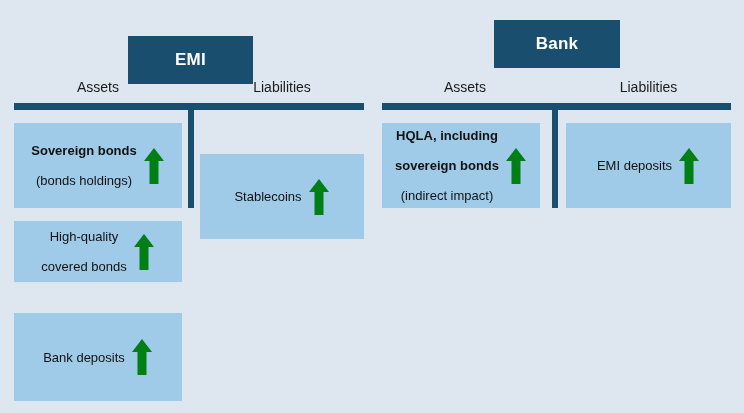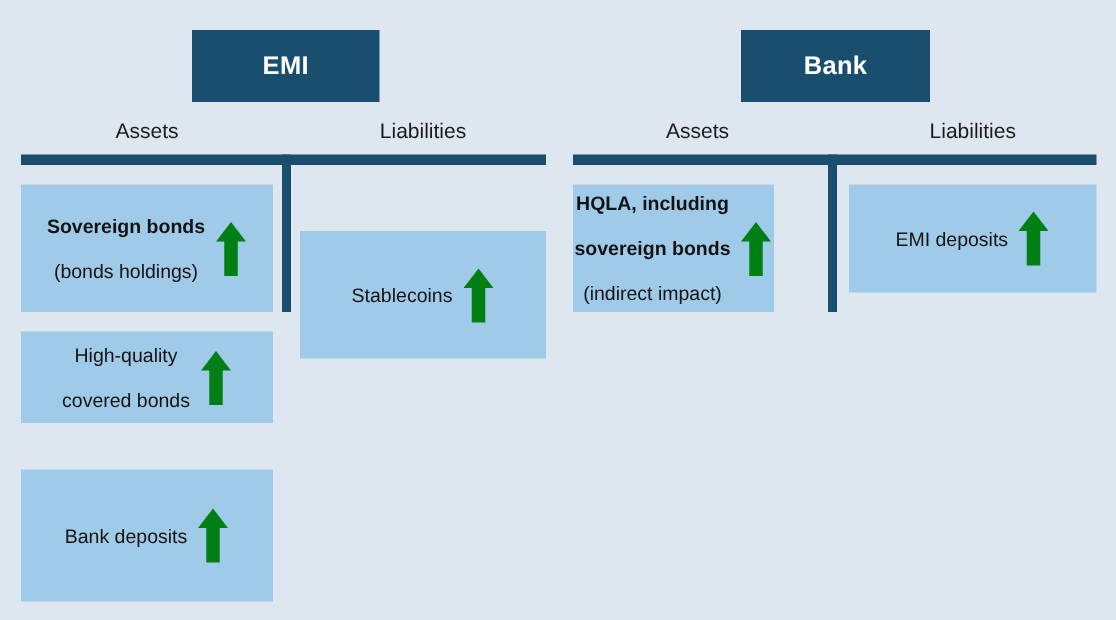--- a/index.html
+++ b/index.html
@@ -26,21 +26,21 @@
     position: absolute;
     background: #1a4e6e;
     color: #ffffff;
     display: flex;
     align-items: center;
     justify-content: center;
     font-size: 17px;
     font-weight: bold;
     letter-spacing: 0.2px;
   }
-  .title-box.emi  { left: 128px; top: 20px; width: 125px; height: 48px; }
+  .title-box.emi  { left: 128px; top: 36px; width: 125px; height: 48px; }
   .title-box.bank { left: 494px; top: 20px; width: 126px; height: 48px; }
 
   
   .col-caption {
     position: absolute;
     top: 79px;
     font-size: 14px;
     color: #1b1b1b;
     text-align: center;
   }
@@ -100,22 +100,22 @@
     height: 38px;
     flex: 0 0 auto;
     display: block;
   }
 
   
   .box-emi-a1   { left: 14px;  top: 123px; width: 168px; height: 85px; }
   .box-emi-a2   { left: 14px;  top: 221px; width: 168px; height: 61px; }
   .box-emi-a3   { left: 14px;  top: 313px; width: 168px; height: 88px; }
   .box-emi-l1   { left: 200px; top: 123px; width: 164px; height: 85px; margin-top: 31px; }
-  .box-bank-a1  { left: 382px; top: 123px; width: 134px; height: 85px; }
-  .box-bank-l1  { left: 566px; top: 123px; width: 165px; height: 72px; }
+  .box-bank-a1  { left: 382px; top: 123px; width: 158px; height: 85px; }
+  .box-bank-l1  { left: 566px; top: 123px; width: 165px; height: 85px; }
 </style>
 </head>
 <body>
 
 <div id="stage">
 
   <div class="title-box emi">
     <span>EMI</span>
   </div>
 

